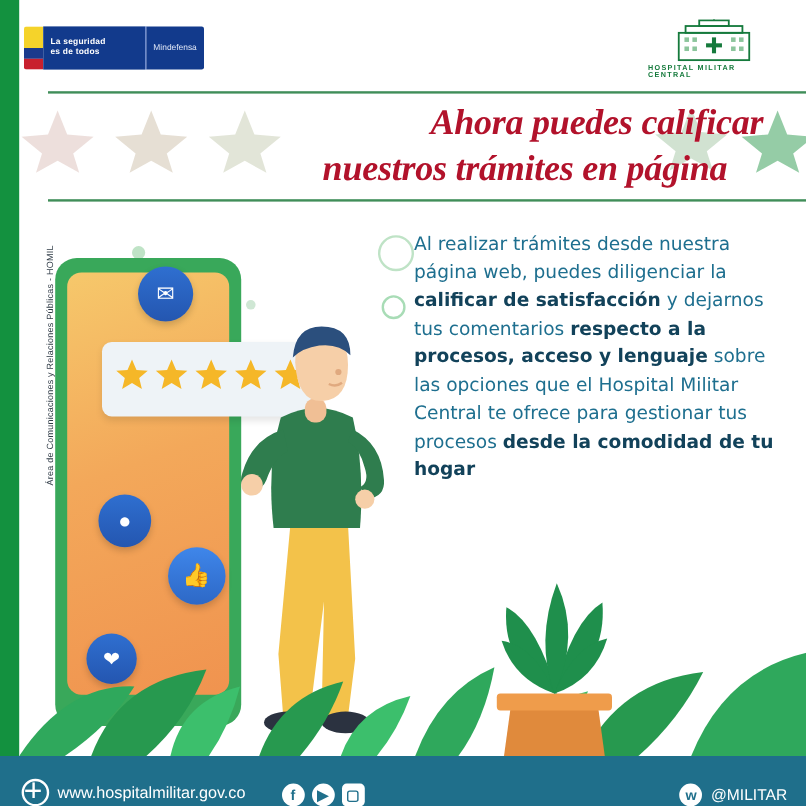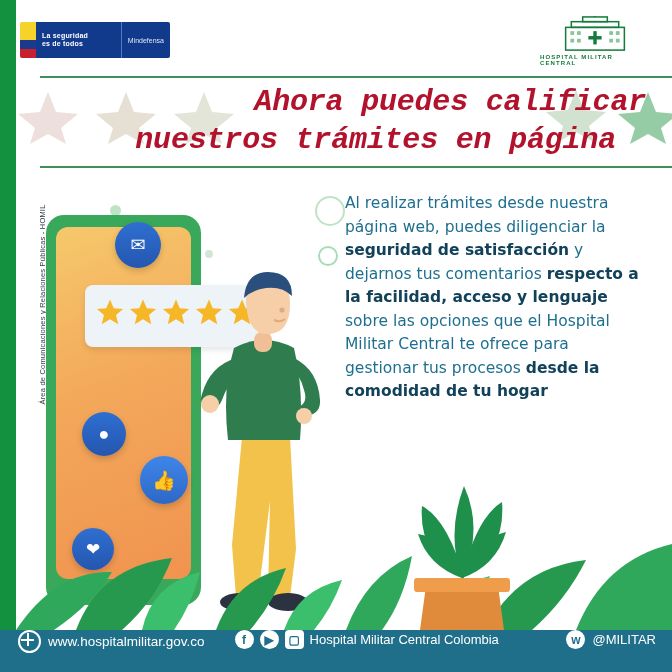--- a/index.html
+++ b/index.html
@@ -64,24 +64,24 @@
 
   
   .star-band{
     position:absolute;left:16px;top:86px;width:656px;height:60px;
   }
   
   .title-wrap{
     position:absolute;left:16px;top:78px;width:656px;height:92px;
   }
   .title{
-    position:absolute;right:26px;top:6px;width:560px;
+    position:absolute;right:36px;top:6px;width:560px;
     text-align:right;
     color:#b2122b;
-    font-family:Liberation Mono, monospace;
+    font-family:Liberation Serif, serif;
     font-weight:bold;font-style:italic;
     font-size:30px;line-height:1.26;
     letter-spacing:-.2px;
     text-shadow:0 0 0 #fff;
   }
   .title .l2{padding-right:30px;}
   .title-rule-top{
     position:absolute;left:24px;top:-2px;width:632px;height:2px;background:#1e7a3c;opacity:.85;
   }
   .title-rule-bot{
@@ -141,21 +141,21 @@
   
   .person{position:absolute;left:196px;top:262px;width:140px;height:360px;}
 
   
   .foliage{position:absolute;left:16px;bottom:42px;width:656px;height:190px;overflow:hidden;}
 
   
   .footer{
     position:absolute;left:0;bottom:0;width:672px;height:42px;
     background:#1f6f8b;
-    display:flex;align-items:flex-start;
+    display:flex;align-items:flex-end;
     color:#fff;
   }
   .footer .web{
     display:flex;align-items:center;gap:7px;margin-left:18px;font-size:13.5px;
   }
   .footer .mid{
     display:flex;align-items:center;gap:6px;margin-left:30px;font-size:13px;
   }
   .footer .right{
     display:flex;align-items:center;gap:7px;margin-left:auto;margin-right:16px;font-size:13px;
@@ -246,21 +246,21 @@
       <div>Ahora puedes calificar</div>
       <div class="l2">nuestros trámites en página</div>
     </div>
   </div>
 
   <div class="ring" style="left:315px;top:196px;width:26px;height:26px;"></div>
   <div class="ring" style="left:318px;top:246px;width:16px;height:16px;border-color:#a8dcb6;"></div>
   <div class="dot" style="left:110px;top:205px;width:11px;height:11px;background:#bfe3c6;"></div>
   <div class="dot" style="left:205px;top:250px;width:8px;height:8px;background:#cfe7d4;"></div>
 
-  <div class="copy"><span>Al realizar trámites desde nuestra página web, puedes diligenciar la </span><b>seguridad de satisfacción</b><span> y dejarnos tus comentarios </span><b>respecto a la facilidad, acceso y lenguaje</b><span> sobre las opciones que el Hospital Militar Central te ofrece para gestionar tus procesos </span><b>desde la comodidad de tu hogar</b></div>
+  <div class="copy"><span>Al realizar trámites desde nuestra página web, puedes diligenciar la </span><b>calificar de satisfacción</b><span> y dejarnos tus comentarios </span><b>respecto a la procesos, acceso y lenguaje</b><span> sobre las opciones que el Hospital Militar Central te ofrece para gestionar tus procesos </span><b>desde la comodidad de tu hogar</b></div>
 
   <div class="phone">
     <div class="phone-screen"></div>
     <div class="phone-home"></div>
   </div>
 
   <div class="rating-card">
     <div class="rstars">
         <span><svg width="30" height="30" viewBox="0 0 24 24">
             <path d="M12 2 l3 7 7.5 .6 -5.7 4.8 1.8 7.3 -6.6 -4 -6.6 4 1.8 -7.3 -5.7 -4.8 7.5 -.6 z" fill="#f5b728"></path>
@@ -347,21 +347,20 @@
 
   <div class="footer">
     <div class="web">
       <span class="globe"></span>
       <span>www.hospitalmilitar.gov.co</span>
     </div>
     <div class="mid">
       <span class="sicon round">f</span>
       <span class="sicon round">▶</span>
       <span class="sicon">▢</span>
-      <span>Hospital Militar Central Colombia</span>
     </div>
     <div class="right">
       <span class="sicon round">w</span>
       <span>@MILITAR</span>
     </div>
   </div>
 
 </div>
 
 </body></html>

